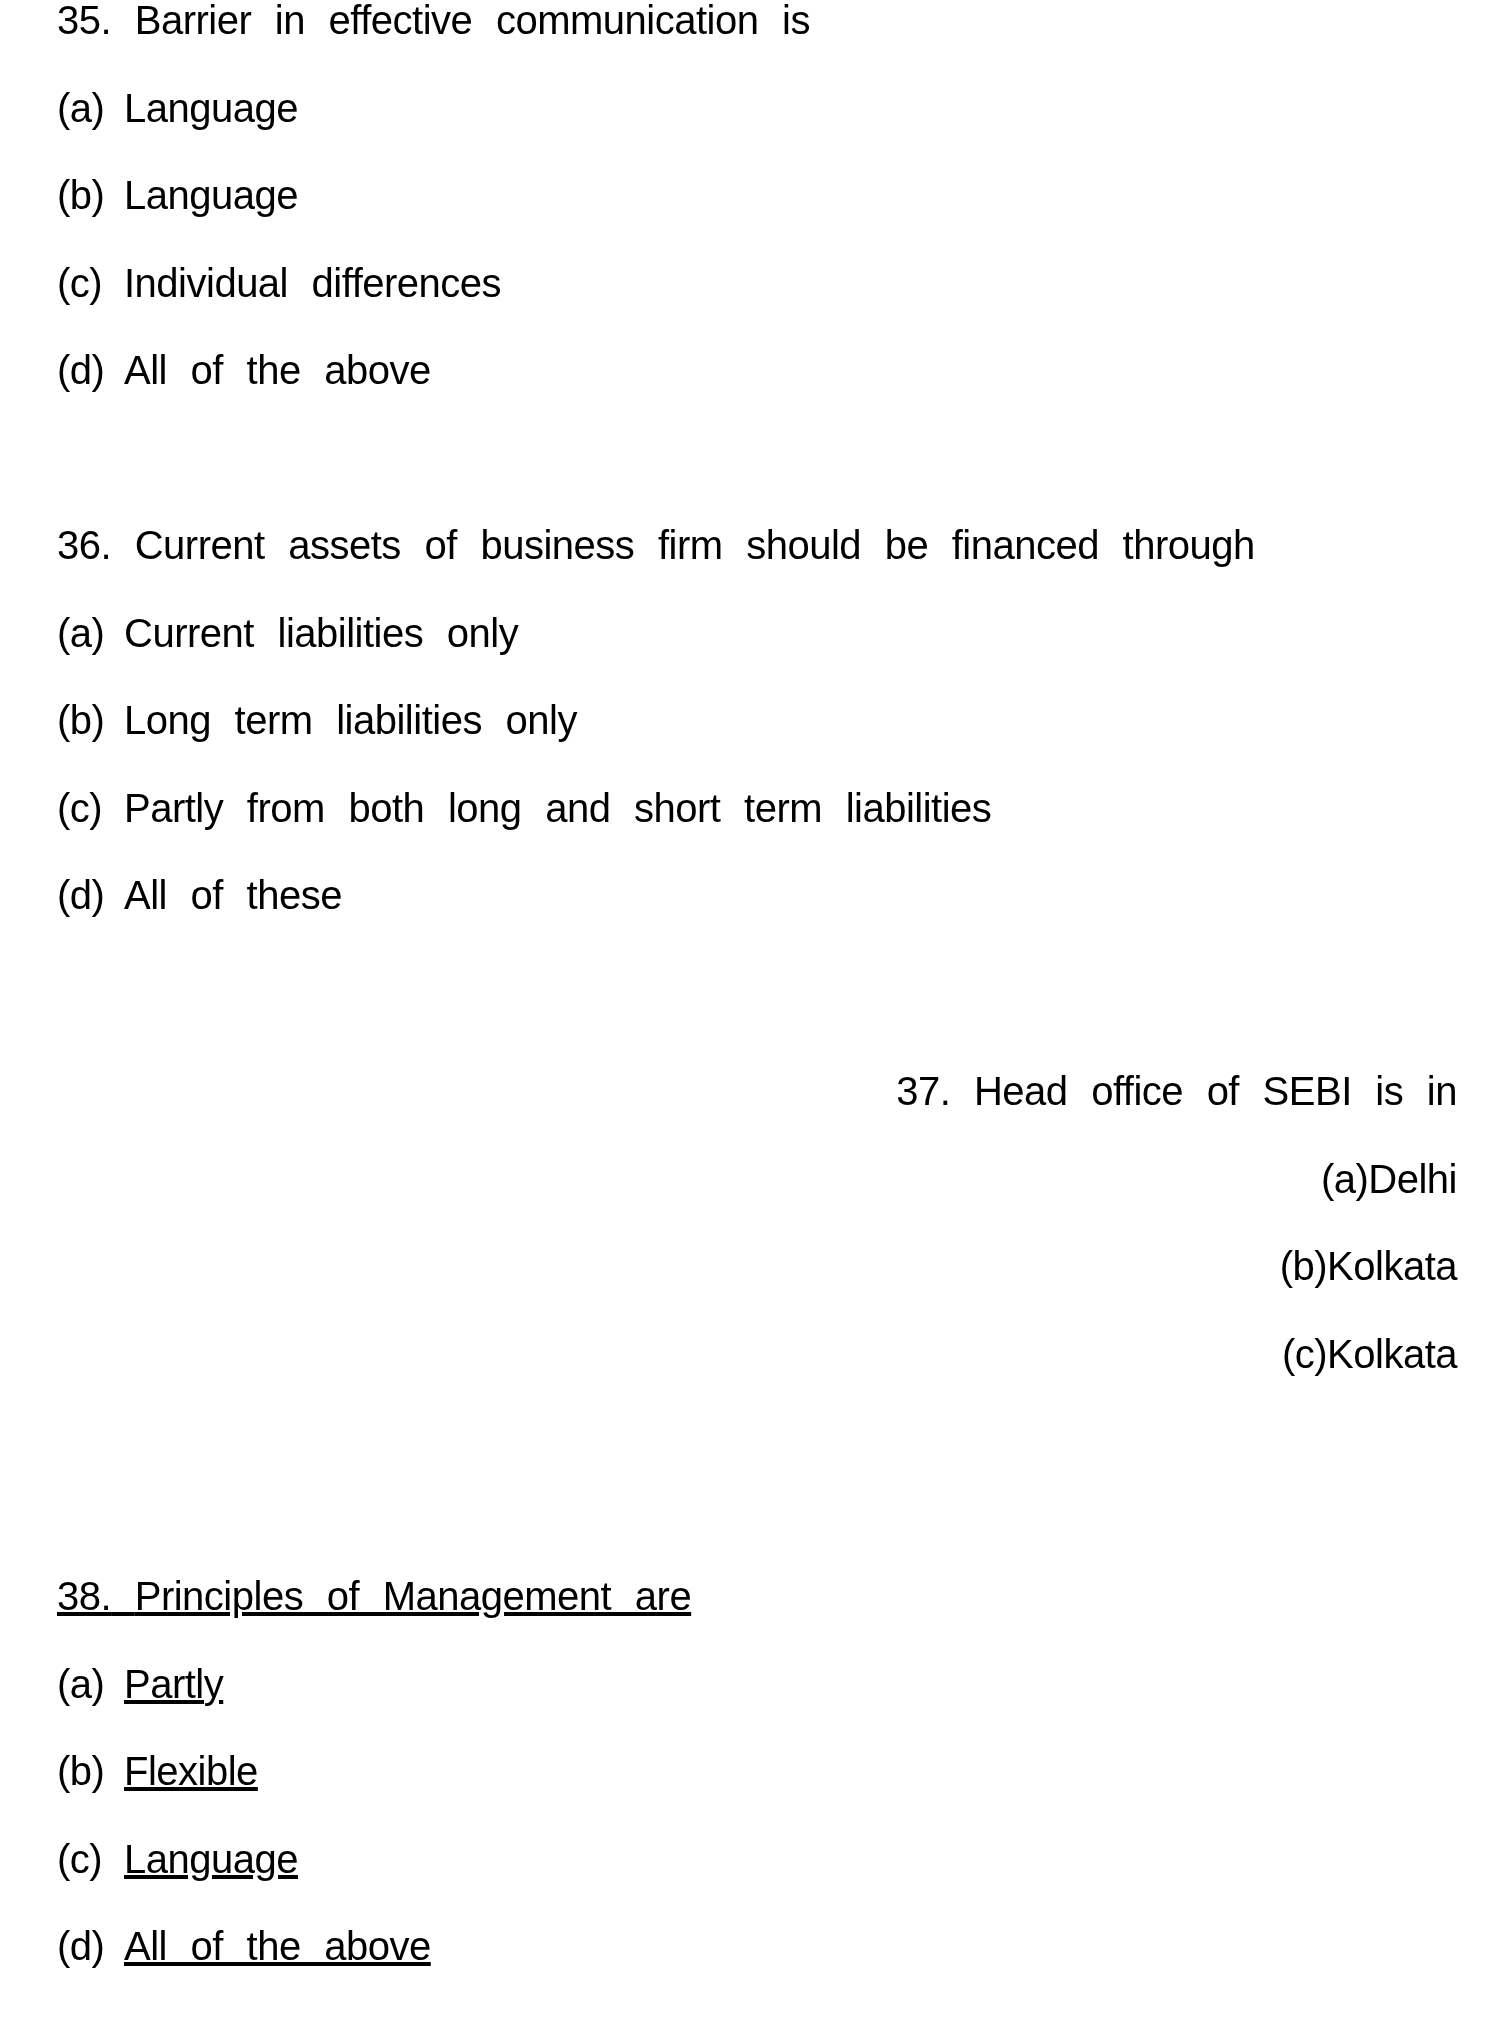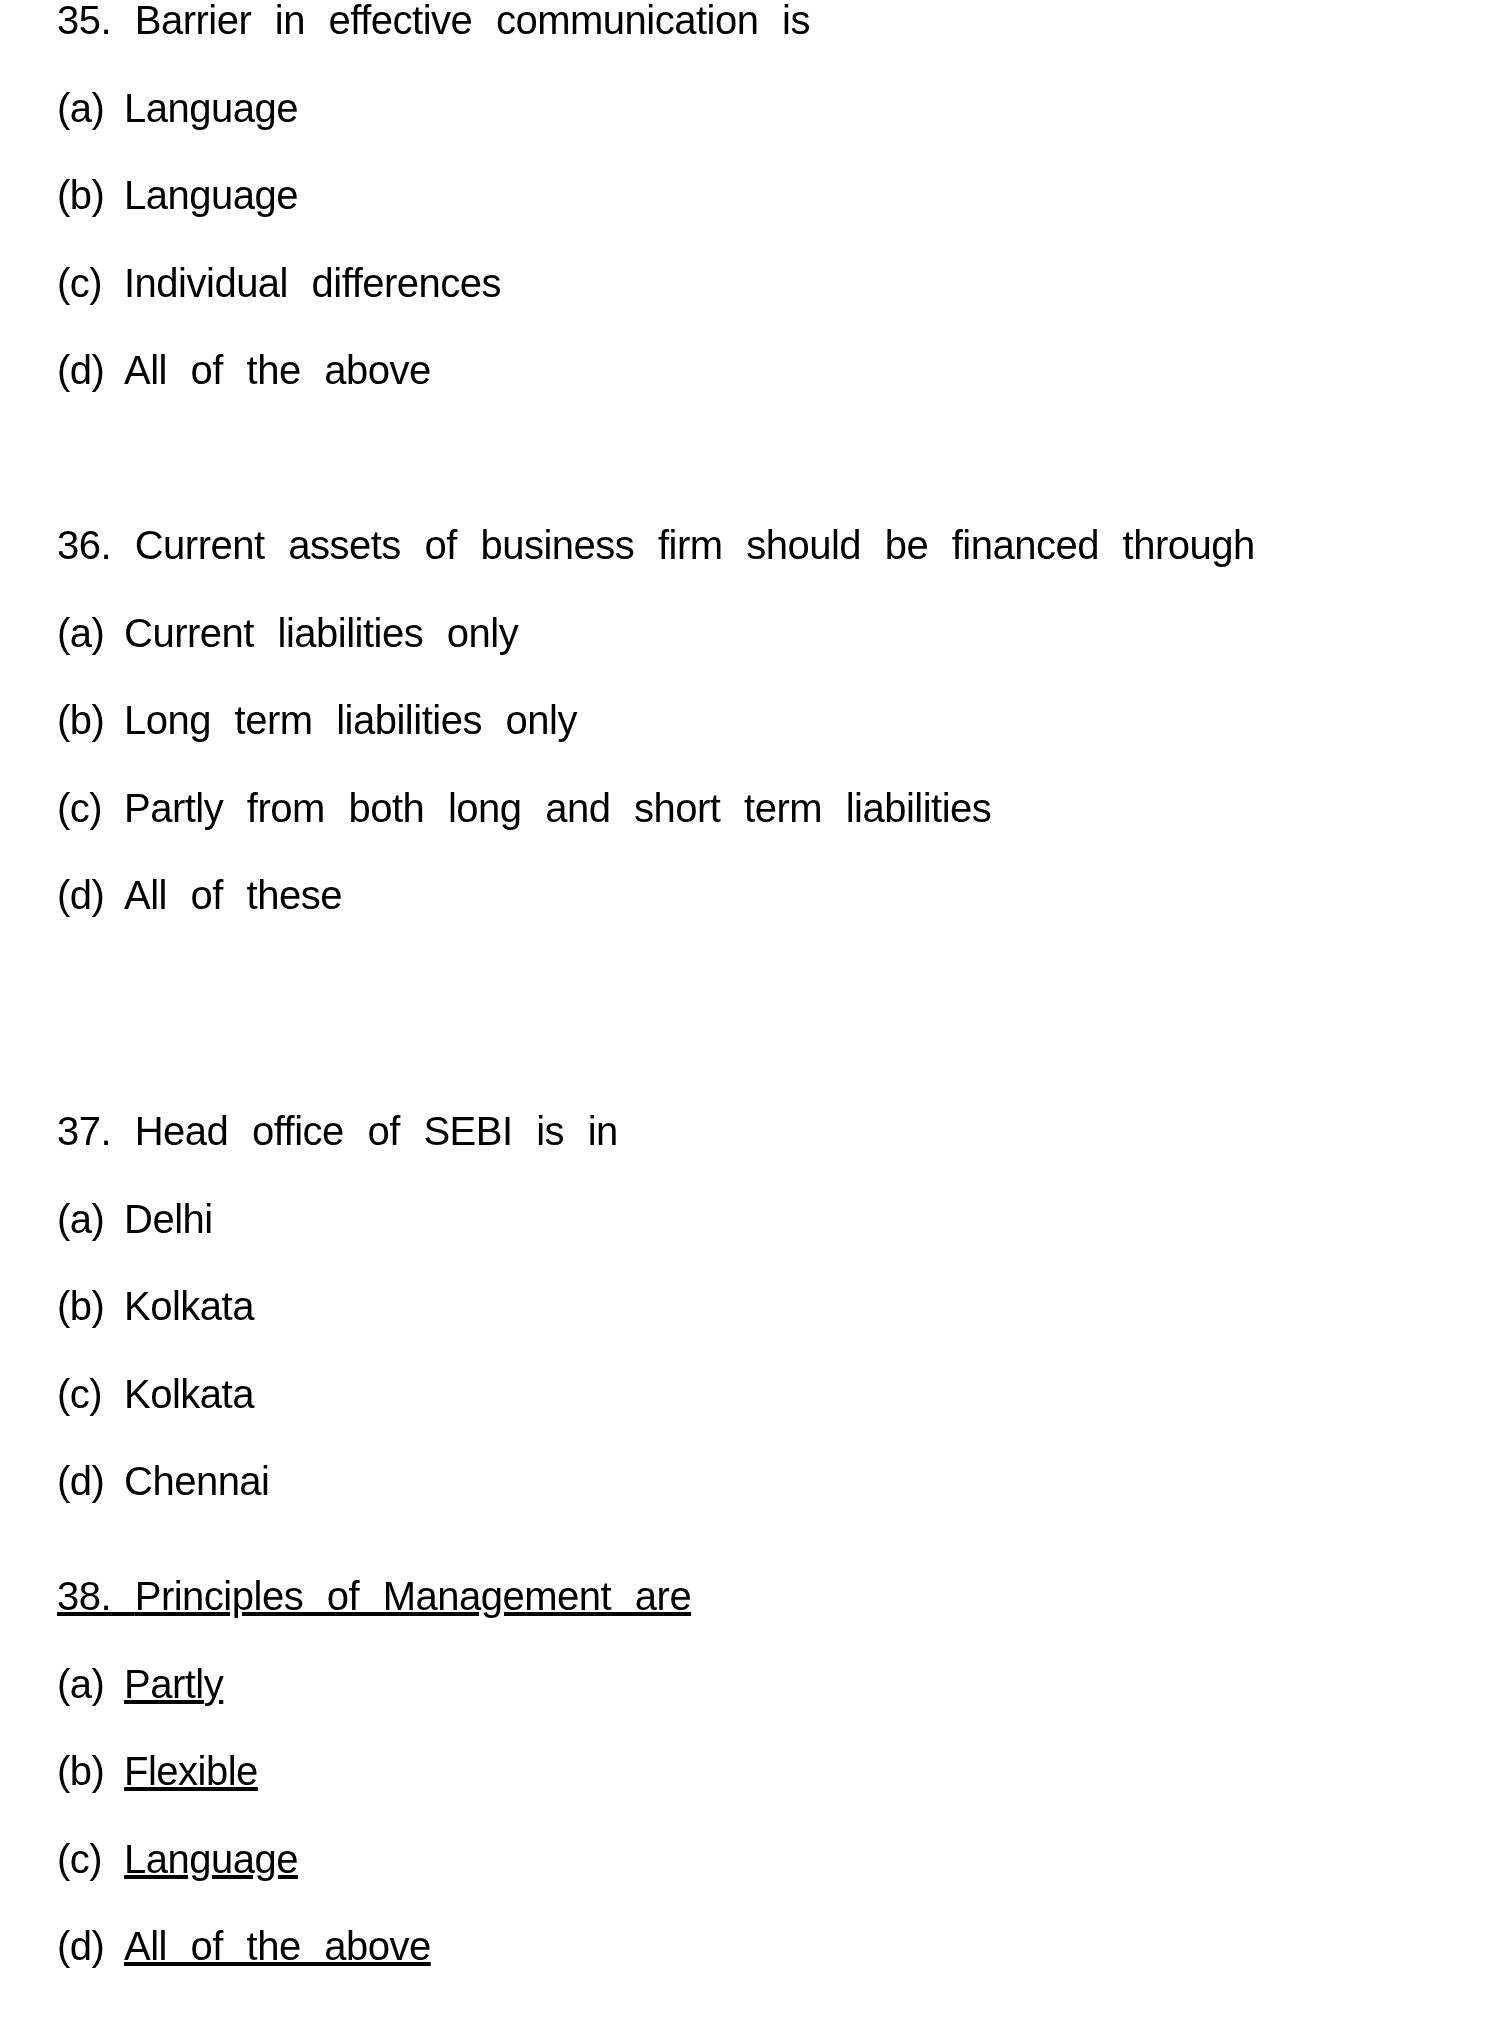--- a/index.html
+++ b/index.html
@@ -28,21 +28,21 @@
     word-spacing: 13px;
     white-space: nowrap;
   }
   .opt-label {
     display: inline-block;
     width: 67px;
     word-spacing: 0;
   }
   .q1 { top: -22.6px; }
   .q2 { top: 502.4px; }
-  .q3 { top: 1088px; }
+  .q3 { top: 1048px; text-align: right; }
   .q4 { top: 1553.4px; text-decoration: underline; }
 </style>
 </head>
 <body>
 
 <div class="question-block q1">
   <div class="line">
     <span>35.</span>
     <span>Barrier in effective communication is</span>
   </div>
@@ -86,23 +86,20 @@
   </div>
   <div class="line">
     <span class="opt-label">(a)</span><span>Delhi</span>
   </div>
   <div class="line">
     <span class="opt-label">(b)</span><span>Kolkata</span>
   </div>
   <div class="line">
     <span class="opt-label">(c)</span><span>Kolkata</span>
   </div>
-  <div class="line">
-    <span class="opt-label">(d)</span><span>Chennai</span>
-  </div>
 </div>
 
 <div class="question-block q4">
   <div class="line">
     <span>38.</span>
     <span>Principles of Management are</span>
   </div>
   <div class="line">
     <span class="opt-label">(a)</span><span>Partly</span>
   </div>

